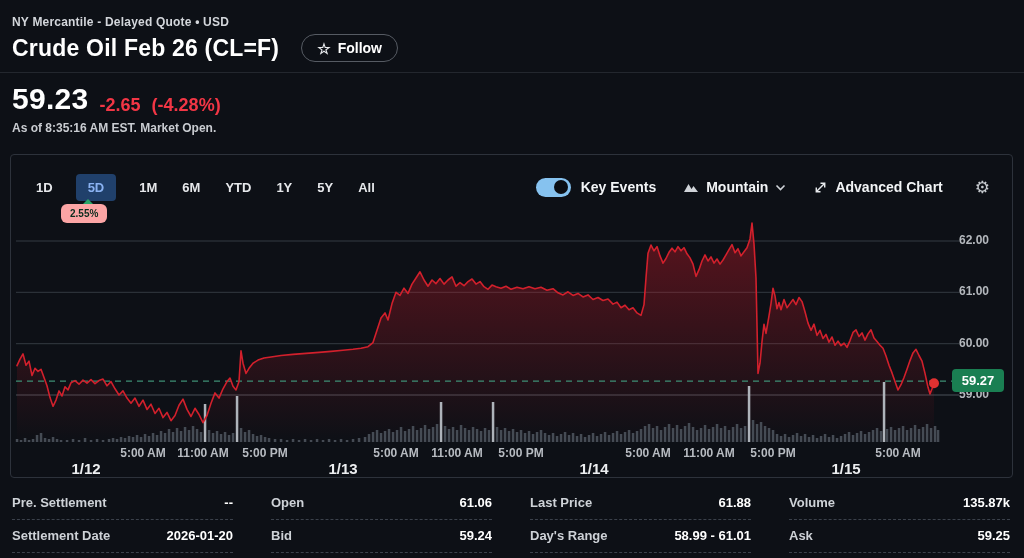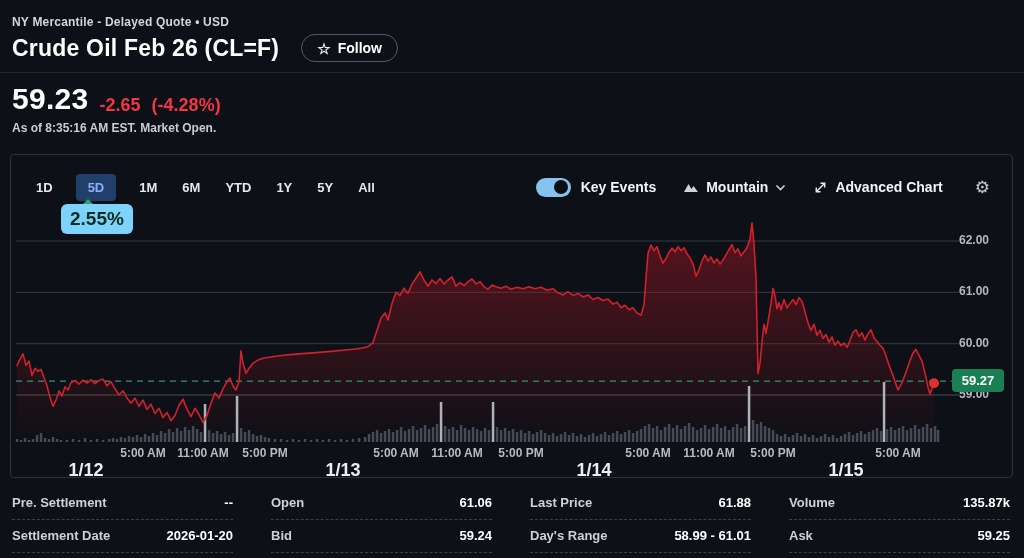--- a/index.html
+++ b/index.html
@@ -30,33 +30,33 @@
   .range-tabs { display:flex; align-items:center; gap:21px; }
   .range-tab { font-size:13px; font-weight:700; color:#e6e8eb; padding:6px 2px; cursor:pointer; border-radius:4px; }
   .range-tab.active { background:#20406b; color:#8ab2f2; padding:6px 12px; }
   .toolbar-right { display:flex; align-items:center; gap:27px; }
   .toggle-group { display:flex; align-items:center; gap:10px; cursor:pointer; }
   .toggle-track { position:relative; width:35px; height:19px; border-radius:10px; background:#86c2ef; }
   .toggle-knob { position:absolute; top:2.5px; right:2.5px; width:14px; height:14px; border-radius:50%; background:#0b0e13; }
   .ctrl-label { font-size:14px; font-weight:700; color:#f2f4f6; }
   .icon-group { display:flex; align-items:center; gap:7px; cursor:pointer; }
   .gear { font-size:17px; color:#c6cacf; cursor:pointer; margin-left:5px; }
-  .range-badge { position:absolute; top:49px; left:50px; background:#7dd3fc; color:#0b2d1d;
-    font-size:19px; font-weight:800; padding:4px 9px; border-radius:6px; }
+  .range-badge { position:absolute; top:49px; left:50px; background:#fca5a5; color:#0b2d1d;
+    font-size:10px; font-weight:800; padding:4px 9px; border-radius:6px; }
   .range-badge::before { content:""; position:absolute; top:-5px; left:22px;
     border-left:5px solid transparent; border-right:5px solid transparent; border-bottom:5px solid #28a569; }
 
   
   .chart-region { position:absolute; top:64px; left:0; width:1001px; height:258px; }
   .chart-region svg { position:absolute; top:0; left:0; display:block; }
   .y-tick { position:absolute; left:948px; font-size:12px; font-weight:600; color:#b4b8bd; }
   .prev-close-badge { position:absolute; left:941px; width:52px; height:23px; line-height:23px; text-align:center;
     background:#1a7f52; color:#ffffff; font-size:13px; font-weight:800; border-radius:4px; z-index:3; }
   .x-time { position:absolute; top:227px; transform:translateX(-50%); font-size:12px; font-weight:600; color:#b7bbc1; white-space:nowrap; }
-  .x-date { position:absolute; top:241px; transform:translateX(-50%); font-size:18px; font-weight:800; color:#eceef0; }
+  .x-date { position:absolute; top:241px; transform:translateX(-50%); font-size:15px; font-weight:800; color:#eceef0; }
 
   
   .stats-grid { position:absolute; top:487px; left:12px; width:998px;
     display:grid; grid-template-columns:repeat(4, 1fr); column-gap:38px; }
   .stat-cell { display:flex; justify-content:space-between; align-items:baseline;
     padding:8px 0 9px 0; border-bottom:1px dashed #3b414b; }
   .stat-label { font-size:13px; font-weight:700; color:#ced2d7; }
   .stat-value { font-size:13px; font-weight:800; color:#ffffff; }
 </style>
 </head>

